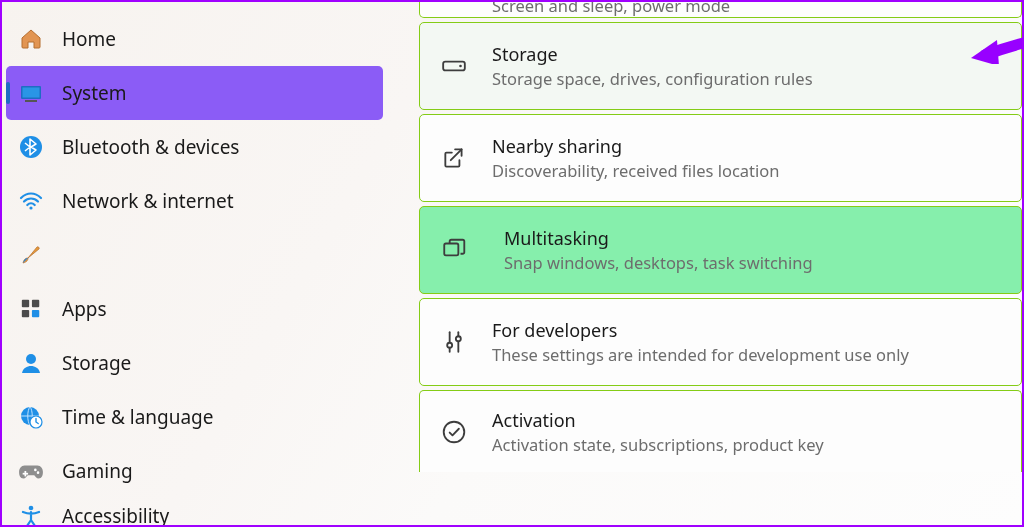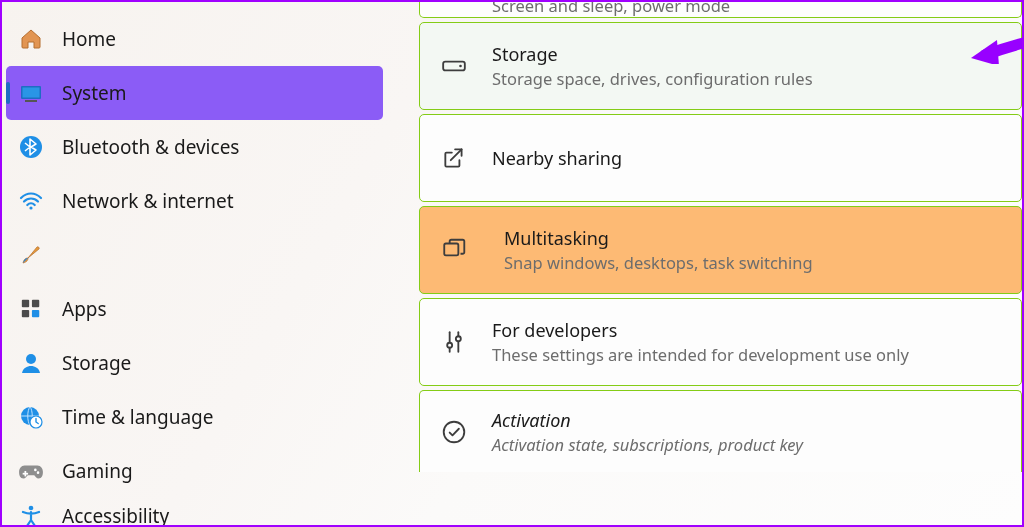--- a/index.html
+++ b/index.html
@@ -69,36 +69,35 @@
     gap: 24px;
     height: 88px;
     margin: 0 0 4px 30px;
     padding-left: 20px;
     border: 1px solid #84cc16;
     border-radius: 5px;
     background: #fdfdfd;
     cursor: pointer;
   }
   .tile.highlight { background: #f3f8f3; }
-  .tile.dim      { background: #fdba74; gap: 36px; }
+  .tile.dim      { background: #86efac; gap: 36px; }
   .tile.cut-top  {
     height: 18px;
     border-top: none;
     border-top-left-radius: 0;
     border-top-right-radius: 0;
     align-items: flex-start;
     padding-top: 0;
   }
   .tile.cut-bottom {
     height: 82px;
     border-bottom: none;
     border-bottom-left-radius: 0;
     border-bottom-right-radius: 0;
     margin-bottom: 0;
-    font-style: italic;
   }
   .tile .icon {
     width: 28px;
     height: 28px;
     flex: 0 0 28px;
     display: flex;
     align-items: center;
     justify-content: center;
     color: #3d3d3d;
   }
@@ -255,20 +254,21 @@
   <div class="tile">
     <span class="icon">
       <svg viewBox="0 0 24 24" width="26" height="26" fill="none" stroke="#3d3d3d" stroke-width="1.7" stroke-linecap="round" stroke-linejoin="round">
         <path d="M13 4h6v6"></path>
         <path d="M19 4 9 14"></path>
         <path d="M17 14v5a1 1 0 0 1-1 1H5a1 1 0 0 1-1-1V8a1 1 0 0 1 1-1h5"></path>
       </svg>
     </span>
     <div class="texts">
       <span class="title">Nearby sharing</span>
+      <span class="sub">Discoverability, received files location</span>
     </div>
   </div>
 
   <div class="tile dim">
     <span class="icon">
       <svg viewBox="0 0 24 24" width="26" height="26" fill="none" stroke="#3d3d3d" stroke-width="1.7">
         <rect x="3" y="6" width="13" height="11" rx="1.5"></rect>
         <path d="M8 6V4a1.5 1.5 0 0 1 1.5-1.5H20A1.5 1.5 0 0 1 21.5 4v10A1.5 1.5 0 0 1 20 15.5h-2"></path>
       </svg>
     </span>

